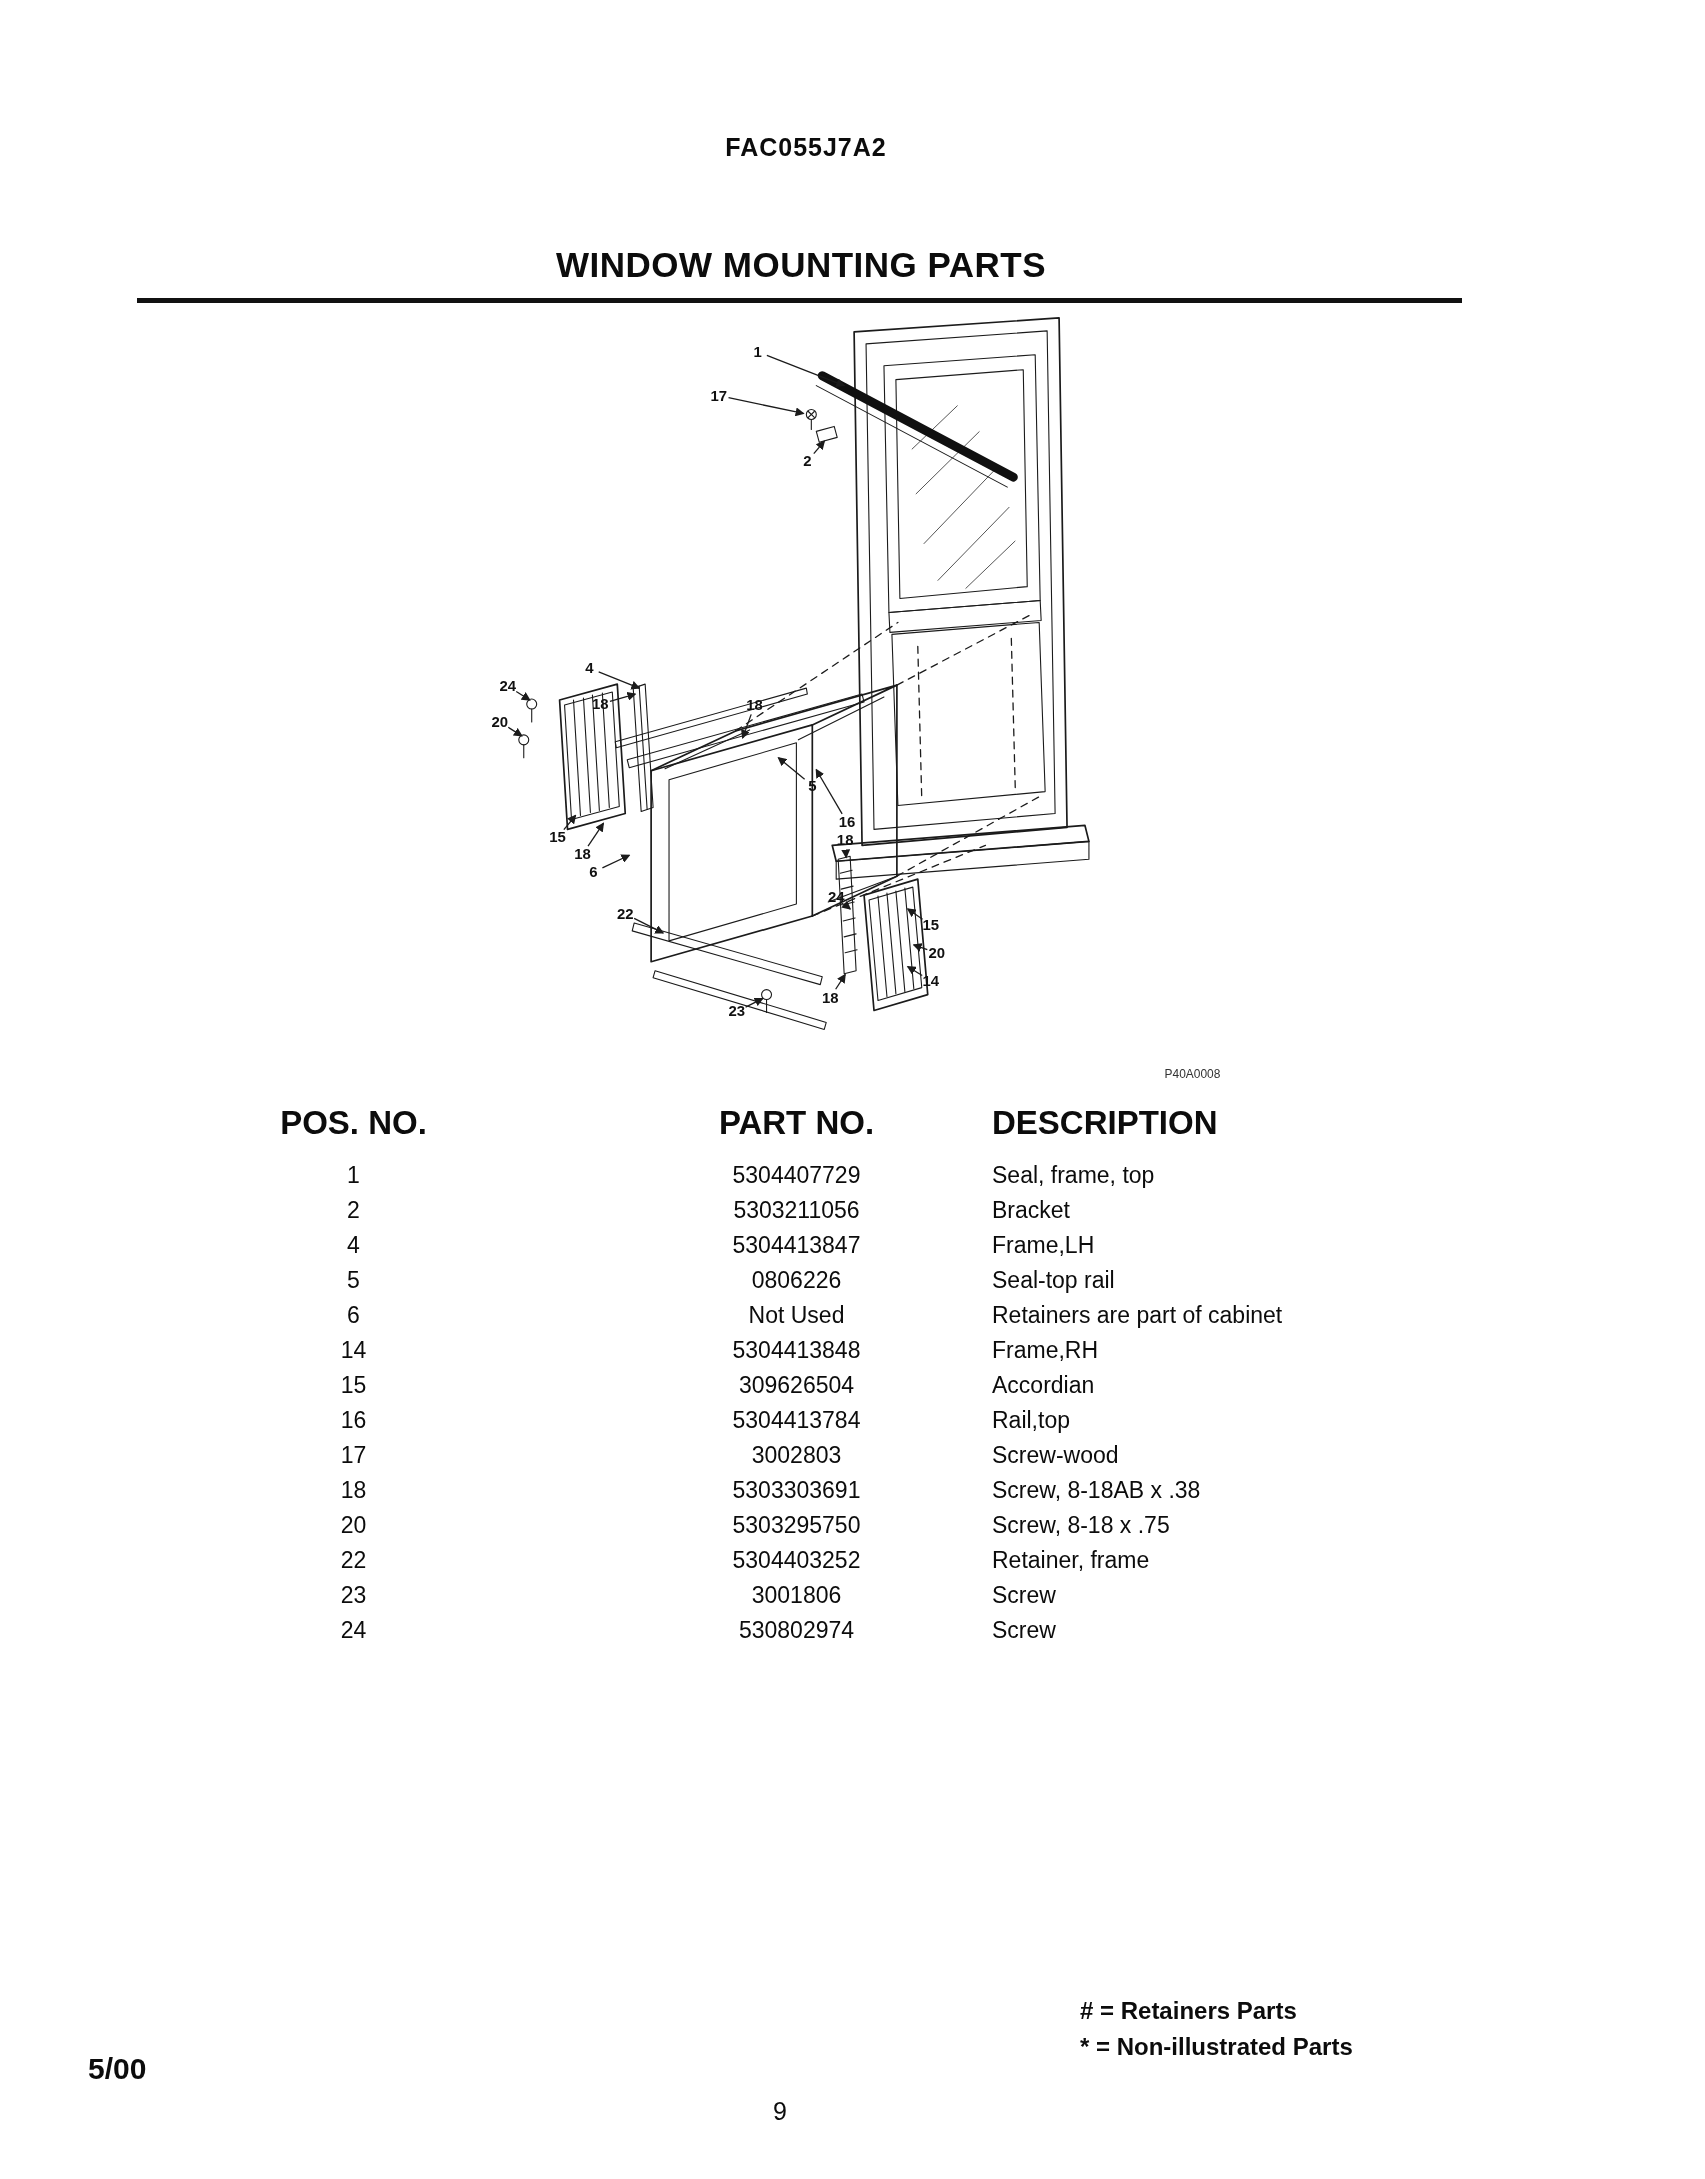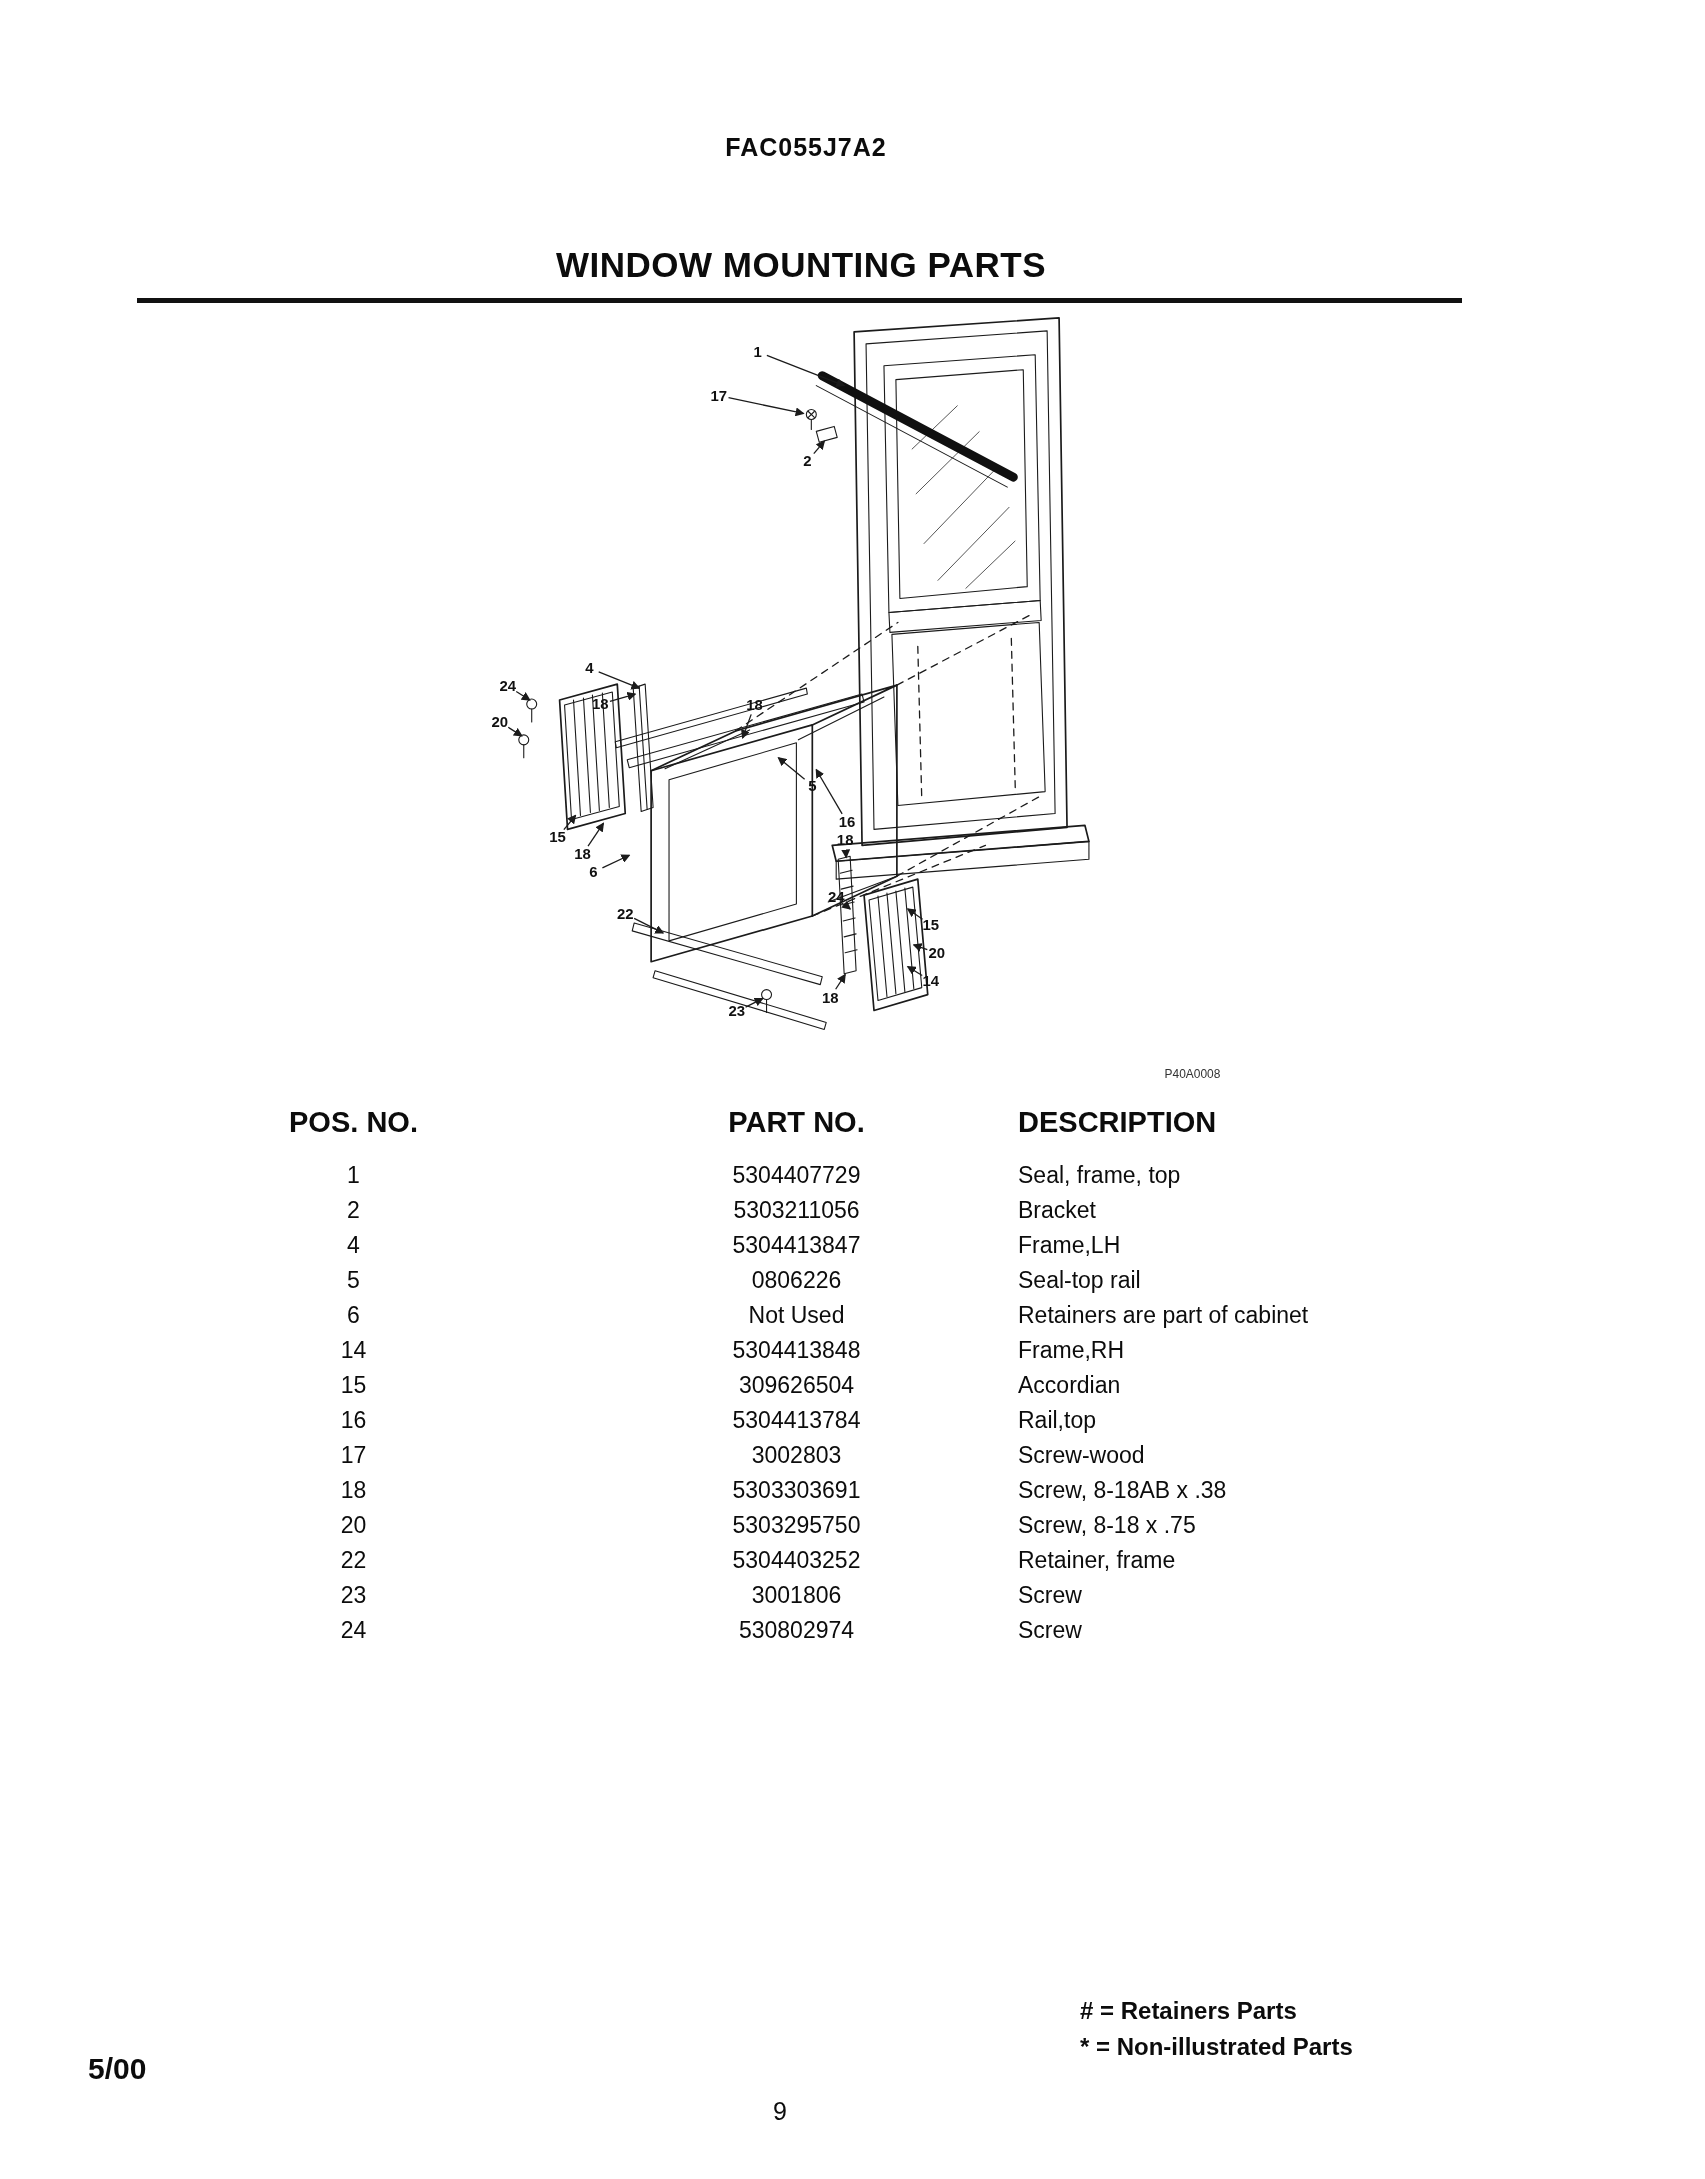--- a/index.html
+++ b/index.html
@@ -20,25 +20,25 @@
   .dash{stroke-dasharray:7 6;stroke-width:1.3;}
   .scribble{fill:none;stroke:#555;stroke-width:1;}
   .thickbar{stroke:#101010;stroke-width:9;stroke-linecap:round;fill:none;}
   .leader{stroke:#1b1b1b;stroke-width:1.3;fill:none;marker-end:url(#arrowhead);}
   .callout{font-family:"Liberation Sans",sans-serif;font-size:15px;font-weight:bold;
     fill:#111;text-anchor:middle;}
   .figcode{font-family:"Liberation Sans",sans-serif;font-size:12px;fill:#333;}
 
   
   .parts-table{position:absolute;left:279px;top:1106px;width:1244px;}
-  .thead{display:flex;font-weight:bold;font-size:29px;height:36px;align-items:flex-start;margin-bottom:16px;}
+  .thead{display:flex;font-weight:bold;font-size:33px;height:36px;align-items:flex-end;margin-bottom:16px;}
   .trow{display:flex;font-size:23px;height:35px;align-items:center;}
   .c1{width:149px;text-align:center;flex:none;}
   .c2{width:249px;margin-left:244px;text-align:center;flex:none;}
-  .c3{margin-left:97px;text-align:left;}
+  .c3{margin-left:71px;text-align:left;}
 
   .legend{position:absolute;left:1080px;top:1993px;font-size:24px;font-weight:bold;line-height:36px;}
   .footer-left{position:absolute;left:88px;top:2052px;font-size:30px;font-weight:bold;}
   .page-num{position:absolute;left:0;top:2097px;width:1560px;text-align:center;font-size:25px;}
 </style>
 </head>
 <body>
 
 <div class="page">
 

